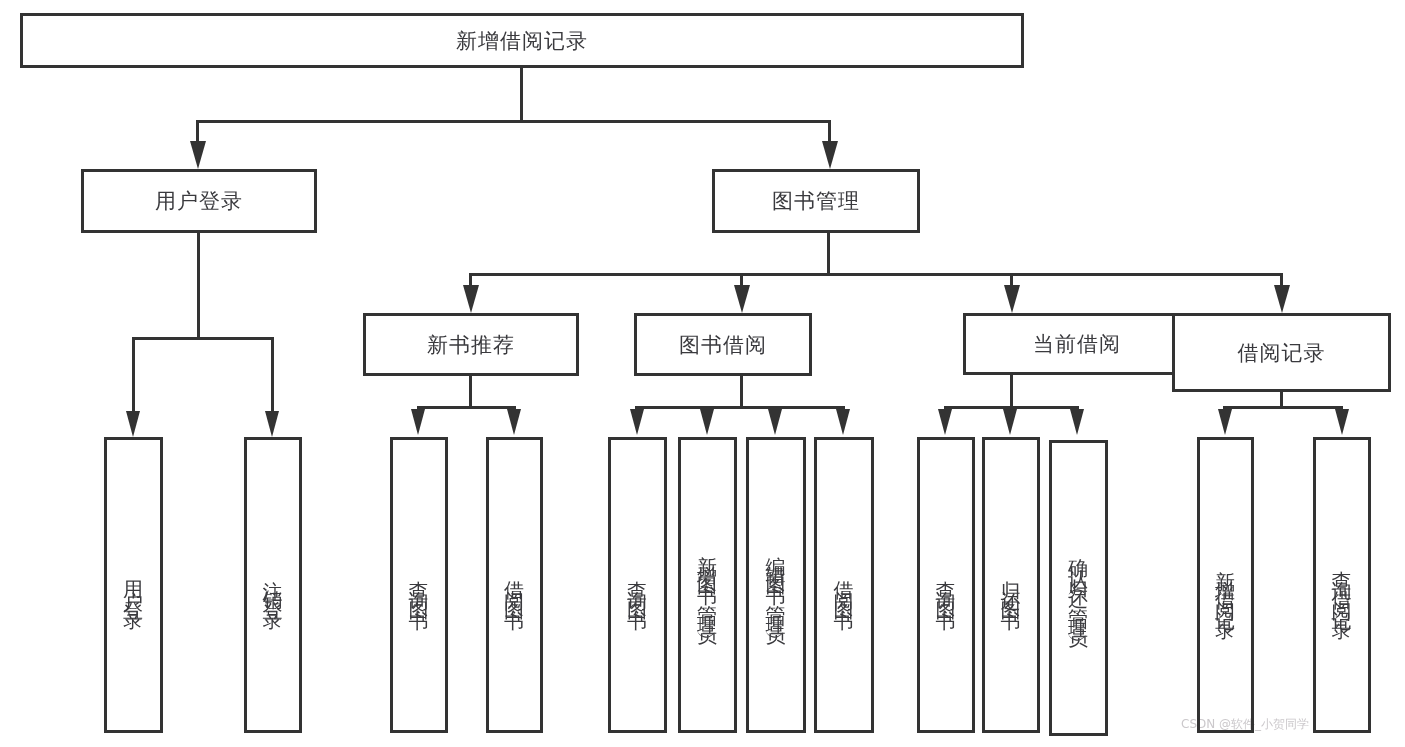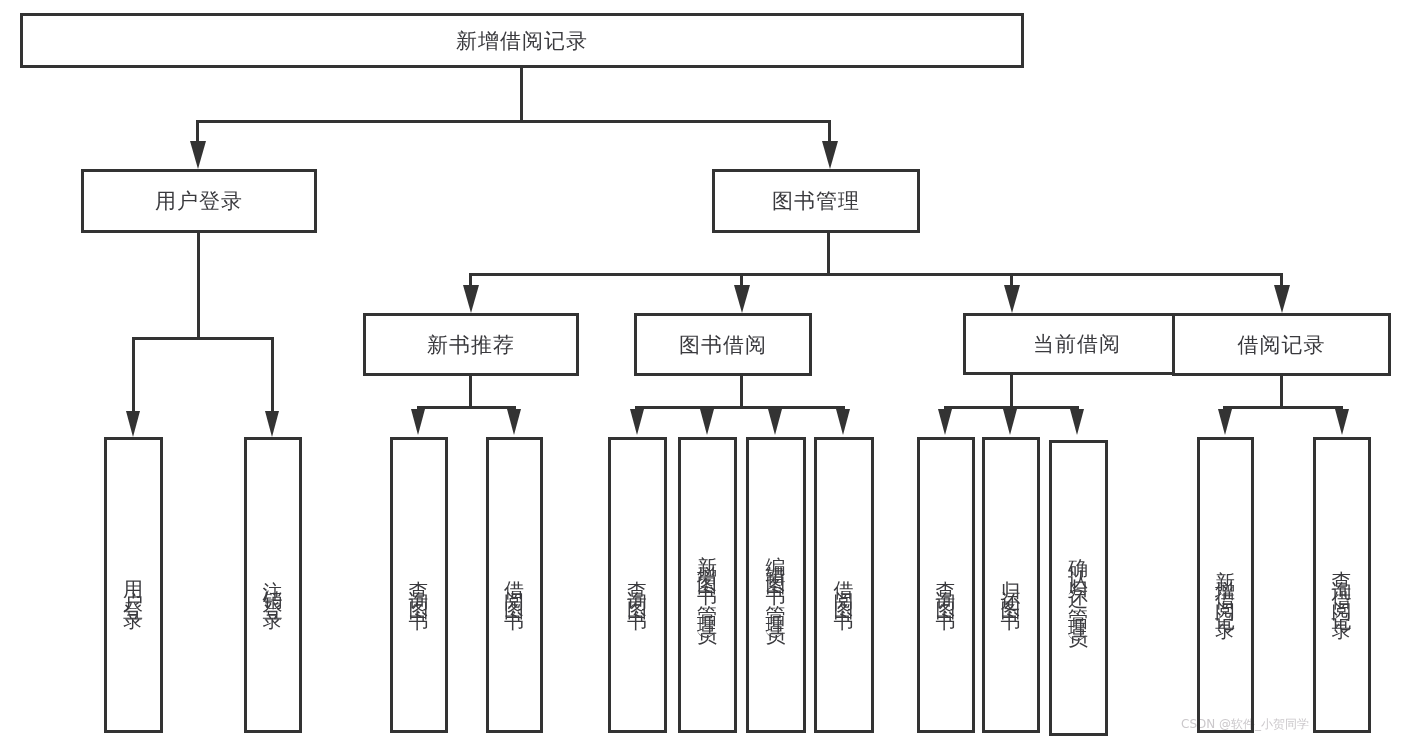--- a/index.html
+++ b/index.html
@@ -99,21 +99,21 @@
 
   <div class="box" style="left:363px;top:313px;width:216px;height:63px;">
     <span class="lbl">新书推荐</span>
   </div>
   <div class="box" style="left:634px;top:313px;width:178px;height:63px;">
     <span class="lbl">图书借阅</span>
   </div>
   <div class="box" style="left:922px;top:313px;width:228px;height:62px;margin-left:41px;">
     <span class="lbl">当前借阅</span>
   </div>
-  <div class="box" style="left:1172px;top:313px;width:219px;height:63px;">
+  <div class="box" style="left:1172px;top:313px;width:219px;height:79px;">
     <span class="lbl">借阅记录</span>
   </div>
 
   <div class="box vbox" style="left:104px;top:437px;width:59px;height:296px;">
     <span class="lbl">用户登录</span>
   </div>
   <div class="box vbox" style="left:244px;top:437px;width:58px;height:296px;">
     <span class="lbl">注销登录</span>
   </div>
 

